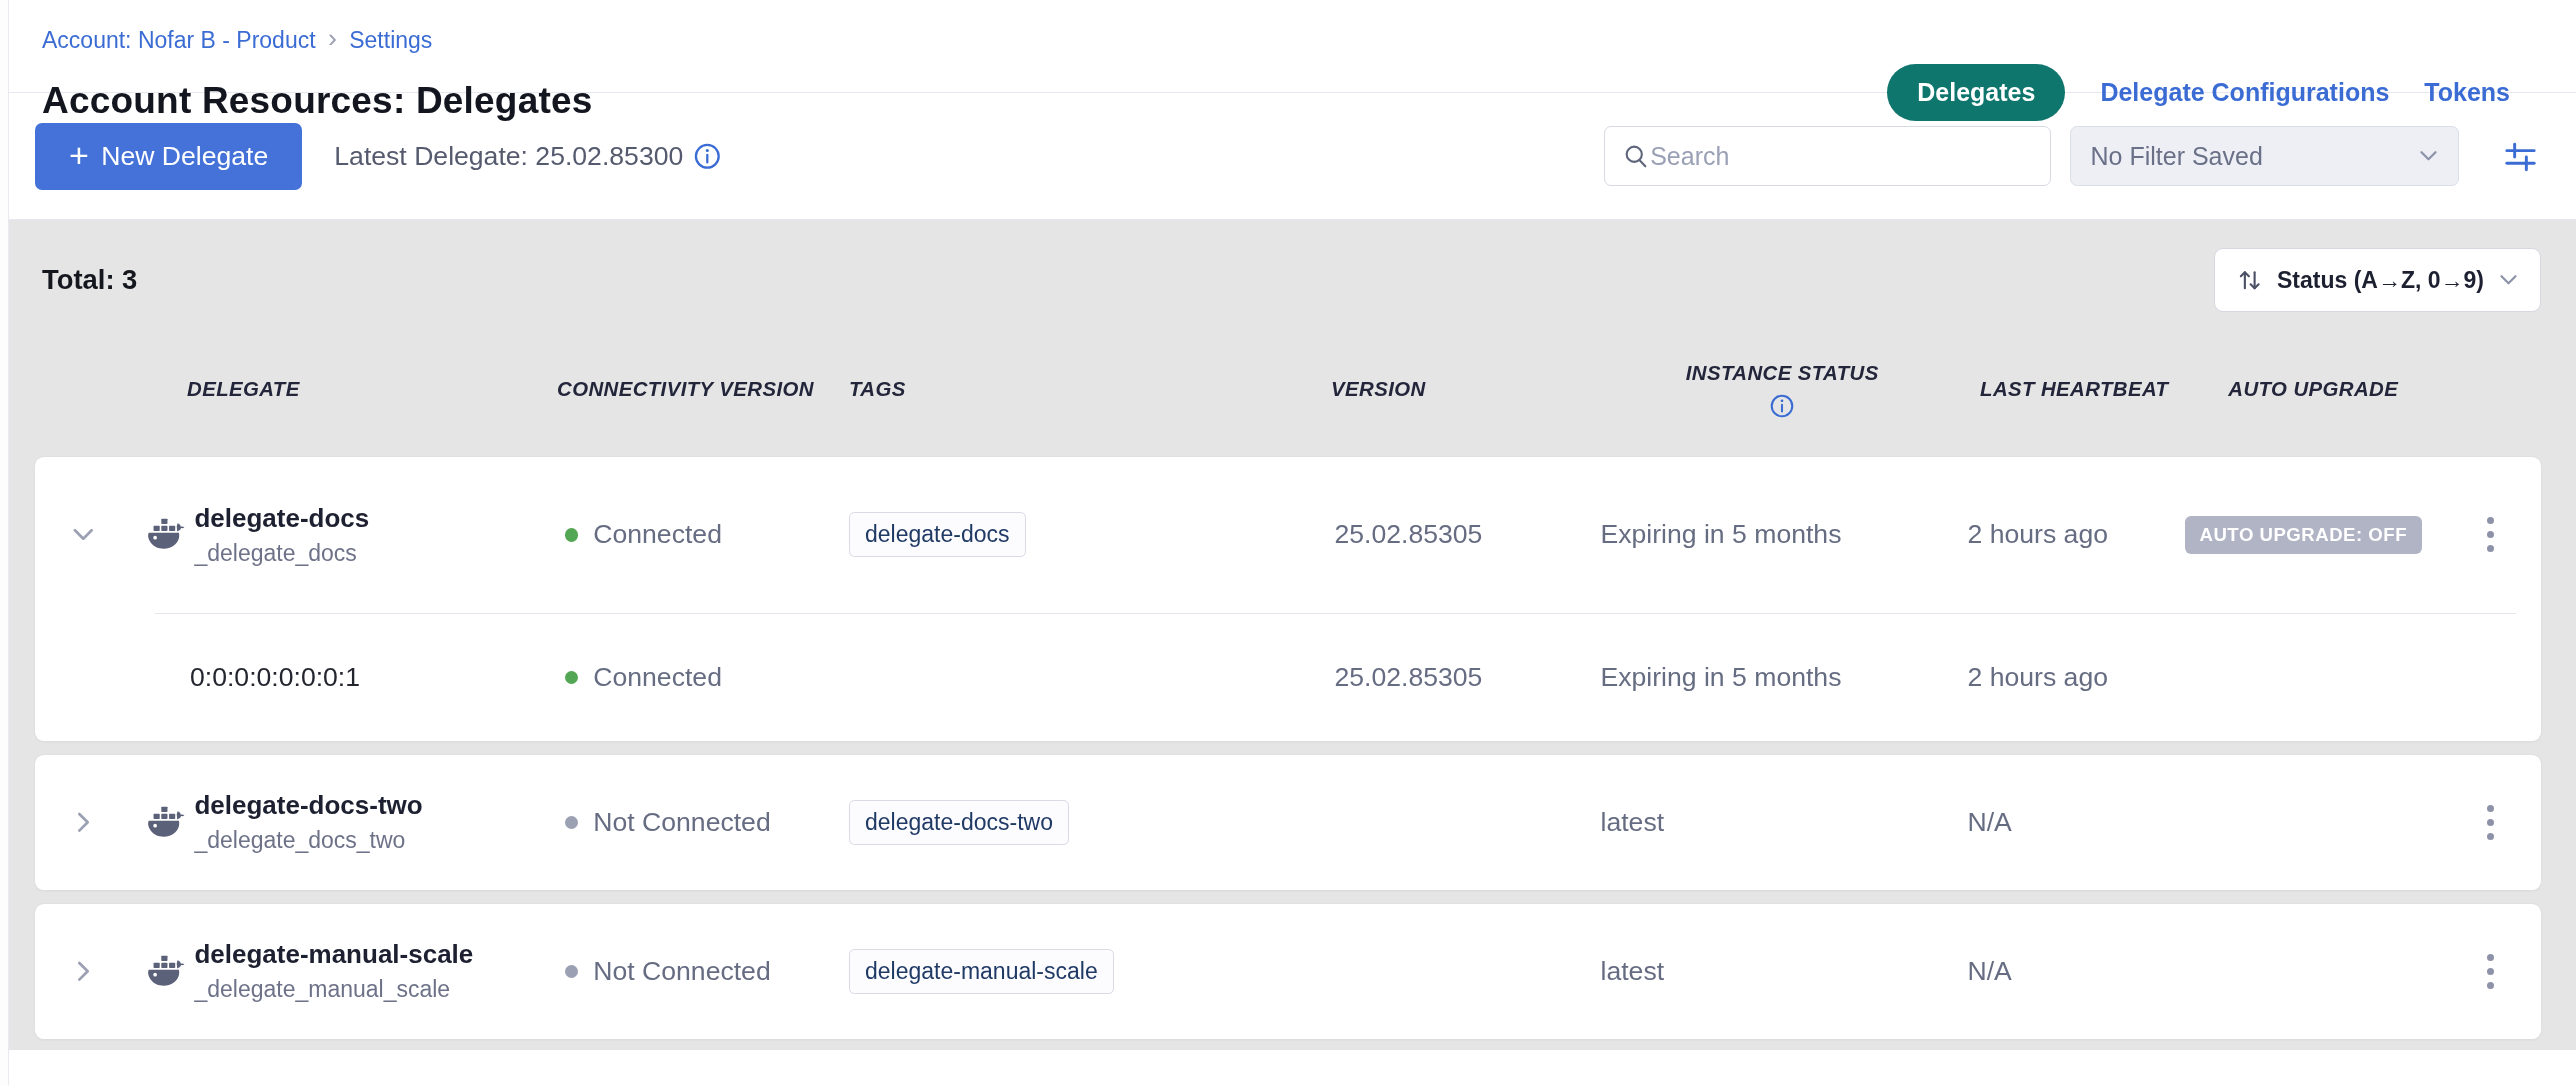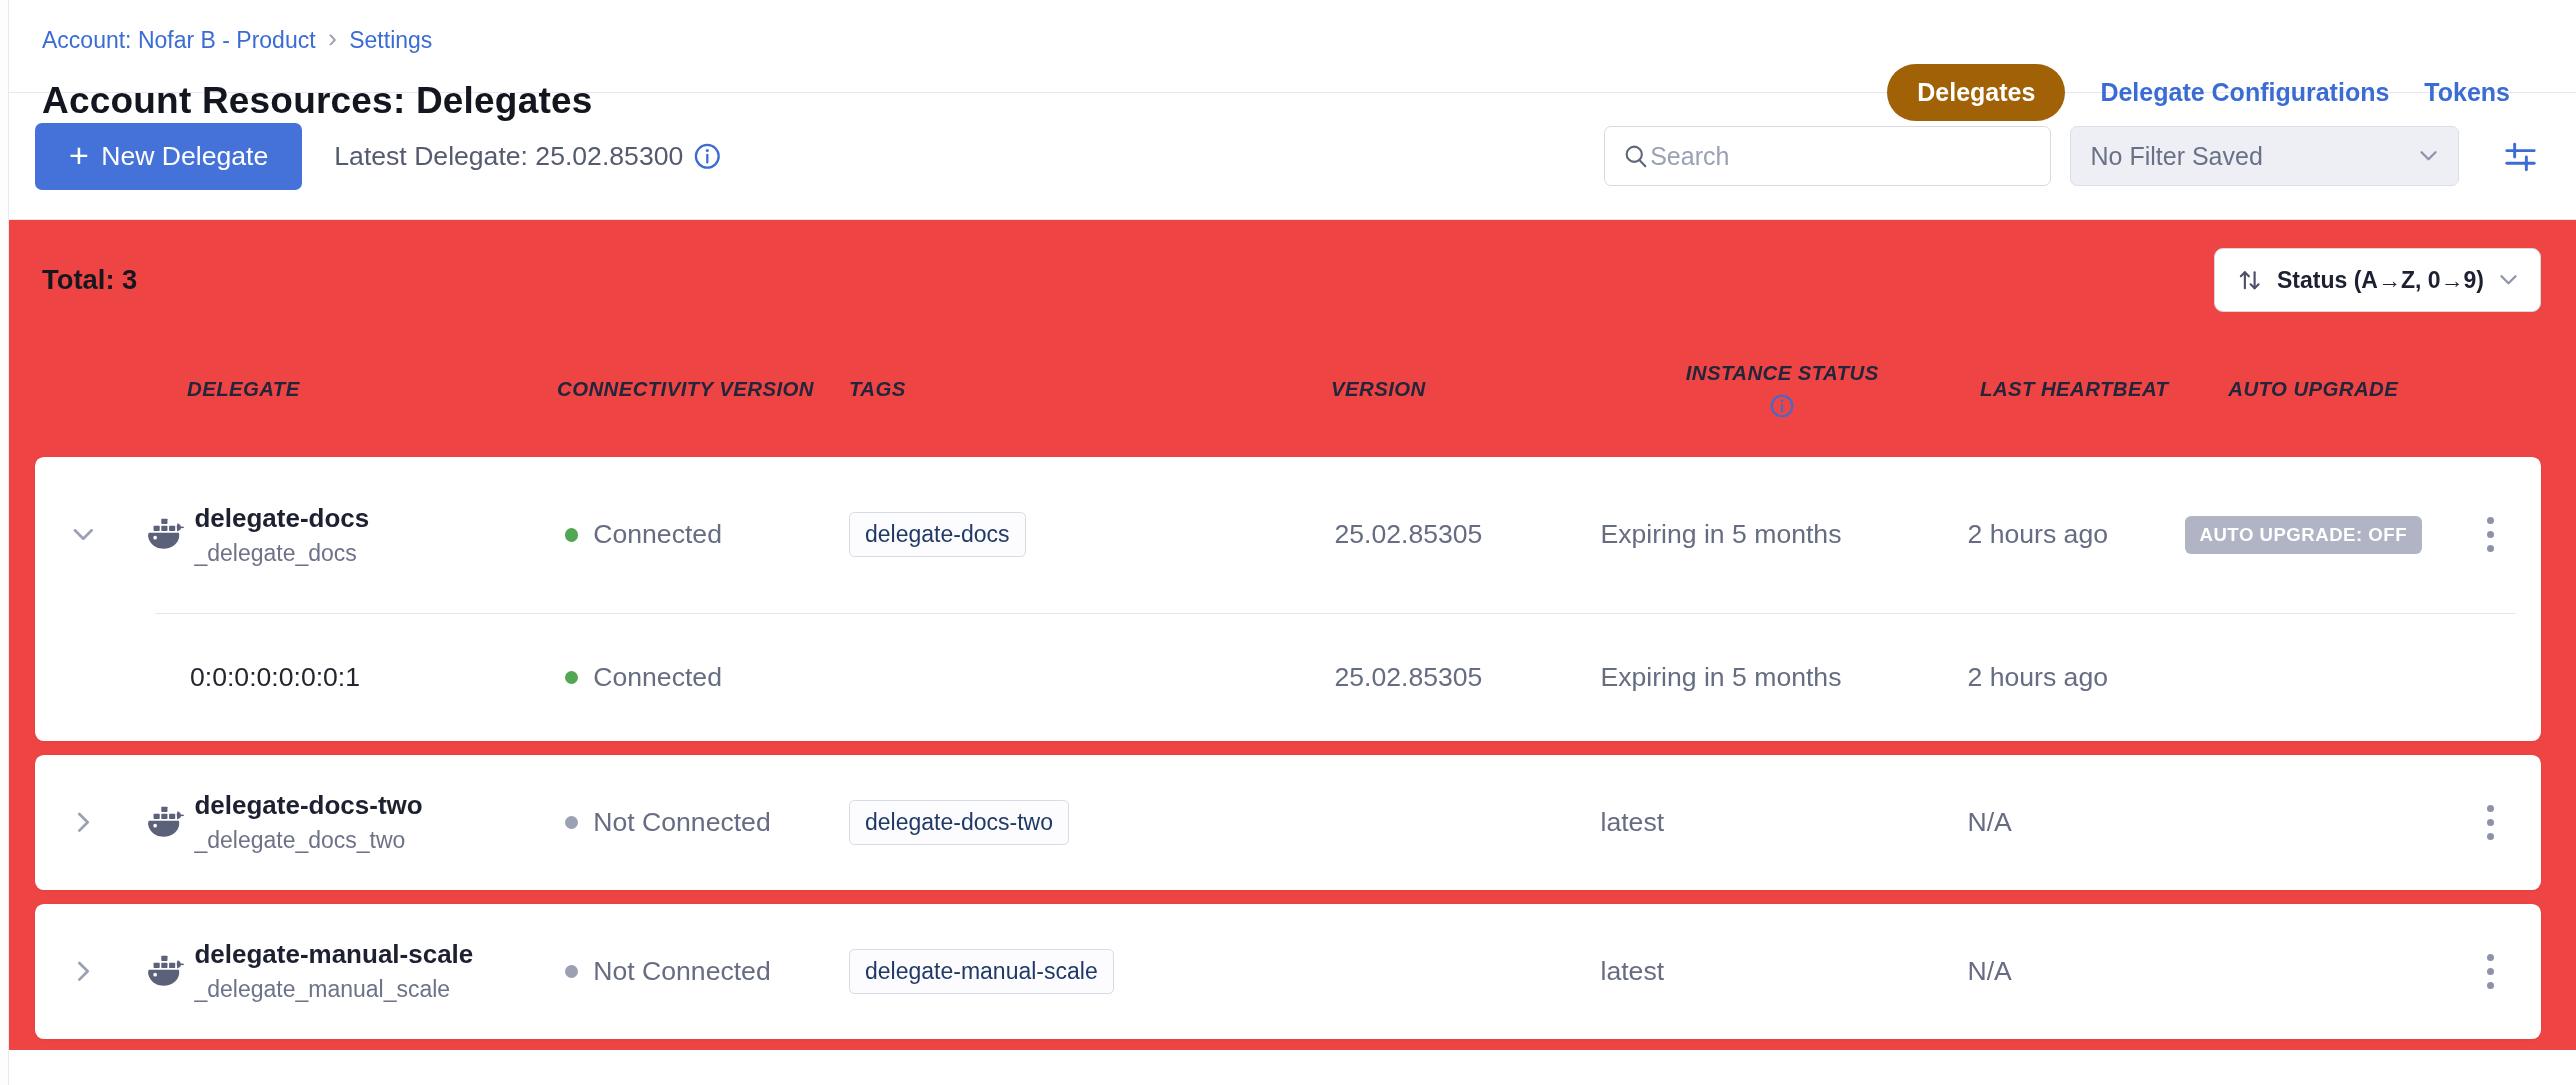--- a/index.html
+++ b/index.html
@@ -15,21 +15,21 @@
   
   .page-header { position:relative; padding:26.6px 66px 0 42px; height:93px;
     border-bottom:0.9px solid #e7e8ef; background:#fff; }
   .breadcrumb { display:flex; align-items:center; gap:12.4px; font-size:23px; }
   .crumb-link { color:#3b6cd4; cursor:pointer; text-decoration:none; }
   .crumb-sep { color:#9ba0b2; font-size:26.6px; line-height:1; margin-top:-3.5px; }
   .page-title { margin-top:26px; font-size:37px; font-weight:700; color:#13151f; letter-spacing:0.2px; }
 
   .tabs { position:absolute; right:66px; top:64px; display:flex; align-items:center; gap:35px; }
   .tab-link { font-size:25px; font-weight:700; color:#3b6cd4; cursor:pointer; white-space:nowrap; }
-  .tab-pill { background:#a16207; color:#ffffff; border-radius:884px; padding:14px 30px; }
+  .tab-pill { background:#0f766e; color:#ffffff; border-radius:884px; padding:14px 30px; }
 
   
   .toolbar { display:flex; align-items:center; height:127px; padding:0 35px;
     border-bottom:0.9px solid #e7e8ef; background:#fff; }
   .btn-primary { display:flex; align-items:center; justify-content:center; gap:12.4px;
     background:#4472d8; color:#fff; border:none; border-radius:7px;
     height:67px; padding:0 34px; font-size:26.6px; font-weight:500; cursor:pointer;
     font-family:inherit; }
   .btn-plus { font-size:34px; font-weight:400; line-height:1; margin-top:-2.7px; }
   .latest-delegate { display:flex; align-items:center; gap:10.6px; margin-left:32px;
@@ -41,21 +41,21 @@
     font-family:inherit; color:#3a3f52; background:transparent; }
   .search-box input::placeholder { color:#9aa0b5; }
   .filter-select { display:flex; align-items:center; width:389px; height:60px;
     background:#edeff5; border:0.9px solid #dcdee8; border-radius:7px;
     padding:0 19.5px; margin-left:19.5px; cursor:pointer; }
   .filter-select .label { font-size:25px; color:#6a7087; flex:1; }
   .sliders-btn { margin-left:41px; width:41px; height:41px; cursor:pointer;
     display:flex; align-items:center; justify-content:center; }
 
   
-  .content { background:#ef4444; height:830px; padding:0 35px; }
+  .content { background:#e5e5e5; height:830px; padding:0 35px; }
   .summary-row { display:flex; align-items:center; justify-content:space-between;
     padding-top:28px; }
   .total-label { font-size:27.4px; font-weight:700; color:#15171f; margin-left:7px; }
   .sort-box { display:flex; align-items:center; gap:14px; height:64px; padding:0 21px;
     background:#fff; border:0.9px solid #d5d8e1; border-radius:8.9px; cursor:pointer; }
   .sort-box .label { font-size:23px; font-weight:700; color:#1d2030; }
 
   .row-grid { display:grid; width:2505px;
     grid-template-columns:97px 425px 292px 482px 266px 367px 217px 261px 97px;
     align-items:center; }

